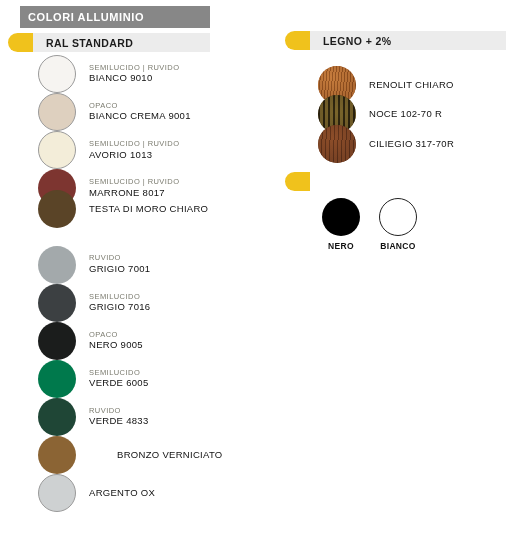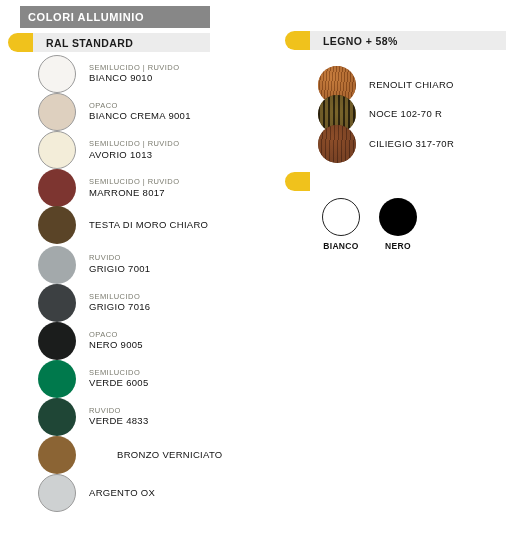--- a/index.html
+++ b/index.html
@@ -165,21 +165,21 @@
 <div class="section-header" id="hdr-ral">
   <div class="section-tab"></div>
   <div class="section-bar">
     <span class="section-label">RAL STANDARD</span>
   </div>
 </div>
 
 <div class="section-header" id="hdr-legno">
   <div class="section-tab"></div>
   <div class="section-bar">
-    <span class="section-label">LEGNO + 58%</span>
+    <span class="section-label">LEGNO + 2%</span>
   </div>
 </div>
 
 <div class="section-header" id="hdr-acc">
   <div class="section-tab"></div>
 </div>
 
 <div id="ral-list">
     <div class="swatch-row col-left" style="top: 55px;">
       <div class="swatch outlined" style="background: rgb(246, 244, 241);"></div>
@@ -202,21 +202,21 @@
         <span class="cname">AVORIO 1013</span>
       </div>
     </div>
     <div class="swatch-row col-left" style="top: 169.3px;">
       <div class="swatch" style="background: rgb(125, 53, 48);"></div>
       <div class="row-text">
         <span class="finish">SEMILUCIDO | RUVIDO</span>
         <span class="cname">MARRONE 8017</span>
       </div>
     </div>
-    <div class="swatch-row col-left" style="top: 206px;">
+    <div class="swatch-row col-left" style="top: 190px;">
       <div class="swatch" style="background: rgb(90, 68, 39);"></div>
       <div class="row-text">
         <span class="cname">TESTA DI MORO CHIARO</span>
       </div>
     </div>
     <div class="swatch-row col-left" style="top: 245.5px;">
       <div class="swatch" style="background: rgb(163, 169, 171);"></div>
       <div class="row-text">
         <span class="finish">RUVIDO</span>
         <span class="cname">GRIGIO 7001</span>
@@ -286,20 +286,20 @@
         <div class="grain" style="background:repeating-linear-gradient(92deg, rgba(40,15,5,0.35) 0px, rgba(40,15,5,0.35) 1px, rgba(170,95,50,0.22) 1px, rgba(170,95,50,0.22) 4px),radial-gradient(circle at 40% 35%, rgba(165,90,45,0.45), rgba(0,0,0,0) 62%),#6c3b21;"></div>
       </div>
       <div class="row-text">
         <span class="cname">CILIEGIO 317-70R</span>
       </div>
     </div>
   </div>
 
 <div id="accessori-group">
     <div class="acc-item">
+      <div class="acc-circle" style="background: rgb(0, 0, 0);"></div>
+      <span class="acc-label">NERO</span>
+    </div>
+    <div class="acc-item">
       <div class="acc-circle outlined" style="background: rgb(255, 255, 255);"></div>
       <span class="acc-label">BIANCO</span>
     </div>
-    <div class="acc-item">
-      <div class="acc-circle" style="background: rgb(0, 0, 0);"></div>
-      <span class="acc-label">NERO</span>
-    </div>
   </div>
 
 </body></html>

